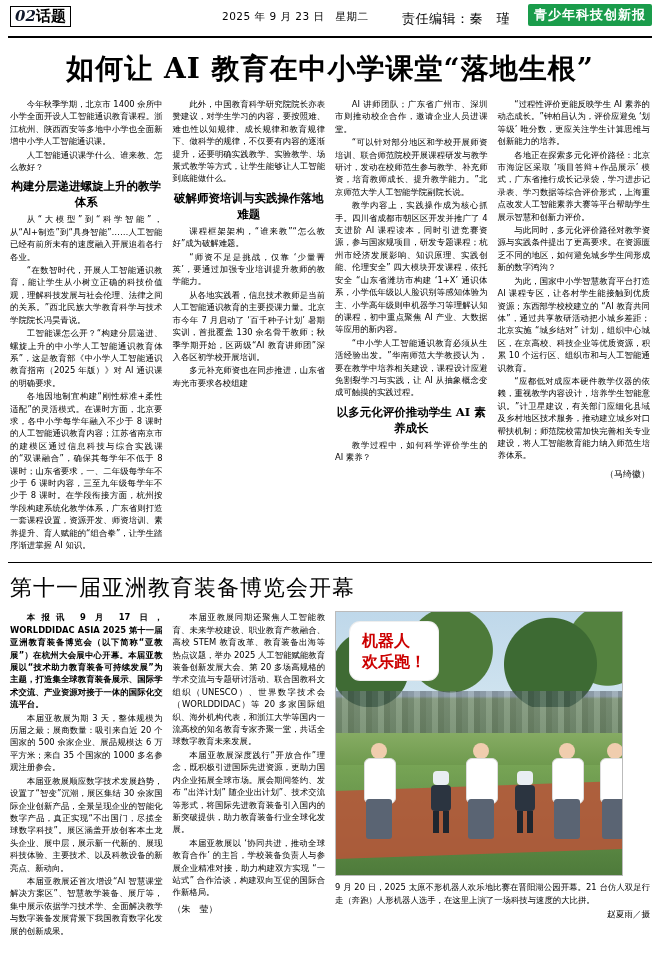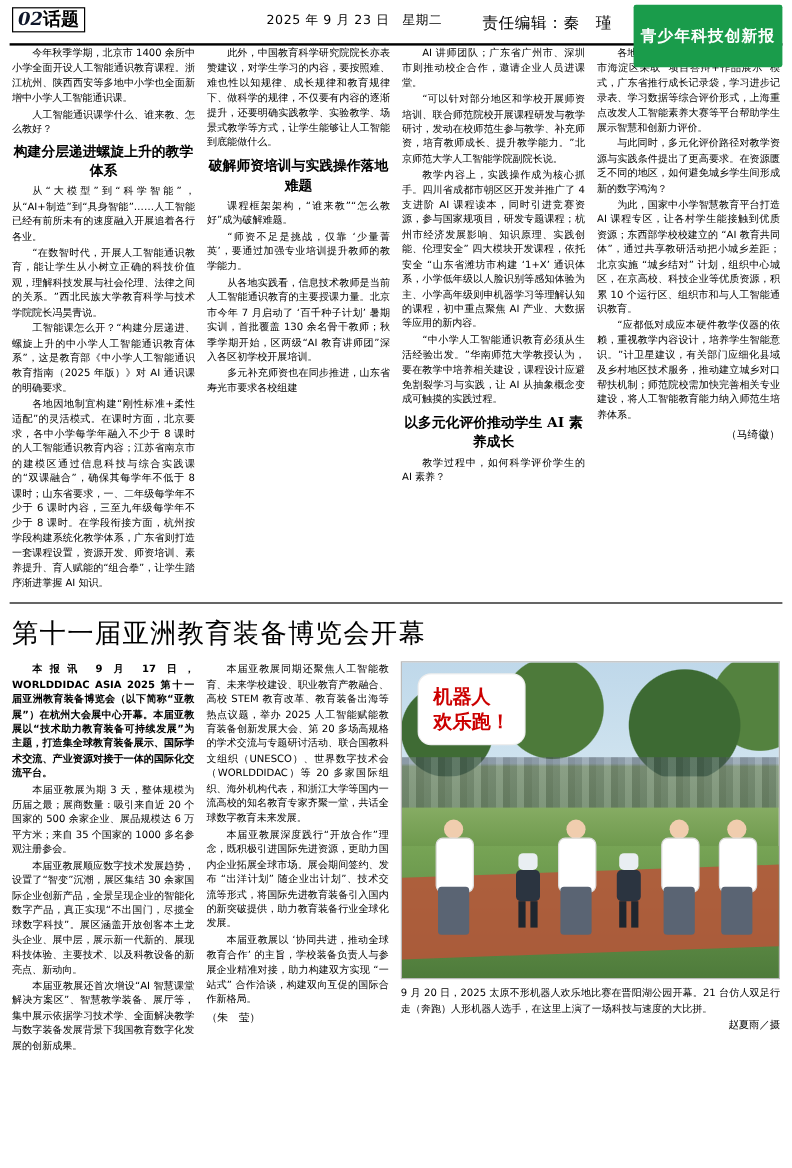--- a/index.html
+++ b/index.html
@@ -5,21 +5,21 @@
   html,body{margin:0;padding:0;}
   body{width:660px;height:973px;background:#ffffff;font-family:"DejaVu Sans","Liberation Sans",sans-serif;color:#000;overflow:hidden;}
   .page{position:relative;width:660px;height:973px;}
 
   
   .masthead{position:relative;height:34px;padding:6px 10px 0 10px;box-sizing:border-box;}
   .page-badge{display:inline-block;border:1.5px solid #000;padding:1px 4px 1px 4px;font-size:15px;font-weight:bold;line-height:17px;vertical-align:middle;font-family:"DejaVu Serif","Liberation Serif",serif;}
   .page-badge .num{color:#0f172a;font-style:italic;font-family:"DejaVu Serif","Liberation Serif",serif;}
   .masthead-date{position:absolute;left:222px;top:10px;font-size:10.5px;letter-spacing:.5px;}
   .masthead-editor{position:absolute;left:402px;top:10px;font-size:13px;letter-spacing:.5px;}
-  .brand{position:absolute;right:8px;top:4px;background:#1a9c4b;color:#fff;font-size:13px;font-weight:bold;padding:17px 6px;border-radius:2px;letter-spacing:1px;}
+  .brand{position:absolute;right:8px;top:4px;background:#1a9c4b;color:#fff;font-size:13px;font-weight:bold;padding:2px 6px;border-radius:2px;letter-spacing:1px;}
   .rule{height:2px;background:#000;margin:2px 8px 0 8px;}
 
   
   .headline{text-align:center;font-family:"DejaVu Serif","Liberation Serif",serif;font-weight:bold;font-size:28px;letter-spacing:1px;margin:12px 0 10px 0;}
 
   
   .cols{display:flex;gap:10px;padding:0 10px;box-sizing:border-box;}
   .col{width:155px;font-size:8.4px;line-height:12.4px;text-align:justify;}
   .col p{margin:0 0 1px 0;text-indent:2em;}
   .subhead{font-weight:bold;font-size:11.5px;line-height:16px;text-align:center;margin:5px 0 3px 0;font-family:"DejaVu Serif","Liberation Serif",serif;}
@@ -31,21 +31,21 @@
   .headline2{font-family:"DejaVu Serif","Liberation Serif",serif;font-weight:normal;font-size:22px;letter-spacing:1px;margin:10px 0 8px 10px;}
 
   .lower{display:flex;padding:0 10px;box-sizing:border-box;gap:10px;}
   .lowcol{width:155px;font-size:8.4px;line-height:12.4px;text-align:justify;}
   .lowcol p{margin:0 0 1px 0;text-indent:2em;}
   .lead{font-weight:bold;}
   .sign{text-align:left;font-size:9px;margin-top:4px;}
 
   
   .photo-block{width:320px;}
-  .photo{position:relative;width:316px;height:265px;border:1px solid #bbb;box-sizing:border-box;overflow:hidden;
+  .photo{position:relative;width:288px;height:265px;border:1px solid #bbb;box-sizing:border-box;overflow:hidden;
     background:linear-gradient(#bfd8ea 0%,#cfe3ef 32%,#9fbf7a 33%,#6f9a4e 58%,#5d8a44 100%);}
   .photo .tree{position:absolute;top:0;left:0;width:100%;height:36%;
     background:radial-gradient(circle at 12% 60%, #3f6b34 0 38px, transparent 39px),
                radial-gradient(circle at 40% 40%, #4d7a3a 0 42px, transparent 43px),
                radial-gradient(circle at 75% 55%, #3d6a33 0 46px, transparent 47px),
                radial-gradient(circle at 95% 35%, #54823f 0 40px, transparent 41px);}
   .photo .ground{position:absolute;bottom:0;left:0;width:100%;height:42%;background:linear-gradient(#77a455,#4e7b3b);}
   .photo .track{position:absolute;bottom:8%;left:-5%;width:110%;height:26%;background:#b8553a;transform:rotate(-2deg);opacity:.85;}
   .photo .crowd{position:absolute;top:30%;left:0;width:100%;height:16%;background:repeating-linear-gradient(90deg,#55606b 0 6px,#7a858f 6px 12px,#46505a 12px 18px);opacity:.55;}
   .robot{position:absolute;bottom:16%;width:26px;height:62px;}
@@ -68,20 +68,21 @@
 <div class="page">
 
   <div class="masthead">
     <span class="page-badge"><span class="num">02</span><span>话题</span></span>
     <span class="masthead-date">2025 年 9 月 23 日　星期二</span>
     <span class="masthead-editor">责任编辑：秦　瑾</span>
     <span class="brand">青少年科技创新报</span>
   </div>
   <div class="rule"></div>
 
+  <div class="headline">如何让 AI 教育在中小学课堂“落地生根”</div>
 
   <div class="cols">
 
     <div class="col">
       <p>今年秋季学期，北京市 1400 余所中小学全面开设人工智能通识教育课程。浙江杭州、陕西西安等多地中小学也全面新增中小学人工智能通识课。</p>
       <p>人工智能通识课学什么、谁来教、怎么教好？</p>
       <div class="subhead">构建分层递进螺旋上升的教学体系</div>
       <p>从“大模型”到“科学智能”，从“AI+制造”到“具身智能”……人工智能已经有前所未有的速度融入开展追着各行各业。</p>
       <p>“在数智时代，开展人工智能通识教育，能让学生从小树立正确的科技价值观，理解科技发展与社会伦理、法律之间的关系。”西北民族大学教育科学与技术学院院长冯昊青说。</p>
       <p>工智能课怎么开？“构建分层递进、螺旋上升的中小学人工智能通识教育体系”，这是教育部《中小学人工智能通识教育指南（2025 年版）》对 AI 通识课的明确要求。</p>
@@ -100,20 +101,21 @@
     <div class="col">
       <p>AI 讲师团队；广东省广州市、深圳市则推动校企合作，邀请企业人员进课堂。</p>
       <p>“可以针对部分地区和学校开展师资培训、联合师范院校开展课程研发与教学研讨，发动在校师范生参与教学、补充师资，培育教师成长、提升教学能力。”北京师范大学人工智能学院副院长说。</p>
       <p>教学内容上，实践操作成为核心抓手。四川省成都市朝区区开发并推广了 4 支进阶 AI 课程读本，同时引进竞赛资源，参与国家规项目，研发专题课程；杭州市经济发展影响、知识原理、实践创能、伦理安全” 四大模块开发课程，依托安全 “山东省潍坊市构建 ‘1+X’ 通识体系，小学低年级以人脸识别等感知体验为主、小学高年级则申机器学习等理解认知的课程，初中重点聚焦 AI 产业、大数据等应用的新内容。</p>
       <p>“中小学人工智能通识教育必须从生活经验出发。”华南师范大学教授认为，要在教学中培养相关建设，课程设计应避免割裂学习与实践，让 AI 从抽象概念变成可触摸的实践过程。</p>
       <div class="subhead">以多元化评价推动学生 AI 素养成长</div>
       <p>教学过程中，如何科学评价学生的 AI 素养？</p>
     </div>
 
     <div class="col">
+      <p>“过程性评价更能反映学生 AI 素养的动态成长。”钟柏昌认为，评价应避免 ‘划等级’ 唯分数，更应关注学生计算思维与创新能力的培养。</p>
       <p>各地正在探索多元化评价路径：北京市海淀区采取 ‘项目答辩+作品展示’ 模式，广东省推行成长记录袋，学习进步记录表、学习数据等综合评价形式，上海重点改发人工智能素养大赛等平台帮助学生展示智慧和创新力评价。</p>
       <p>与此同时，多元化评价路径对教学资源与实践条件提出了更高要求。在资源匮乏不同的地区，如何避免城乡学生间形成新的数字鸿沟？</p>
       <p>为此，国家中小学智慧教育平台打造 AI 课程专区，让各村学生能接触到优质资源；东西部学校校建立的 “AI 教育共同体”，通过共享教研活动把小城乡差距；北京实施 “城乡结对” 计划，组织中心城区，在京高校、科技企业等优质资源，积累 10 个运行区、组织市和与人工智能通识教育。</p>
       <p>“应都低对成应本硬件教学仪器的依赖，重视教学内容设计，培养学生智能意识。”计卫星建议，有关部门应细化县域及乡村地区技术服务，推动建立城乡对口帮扶机制；师范院校需加快完善相关专业建设，将人工智能教育能力纳入师范生培养体系。</p>
       <div class="byline">（马绮徽）</div>
     </div>
 
   </div>
 
   <div class="divider"></div>

